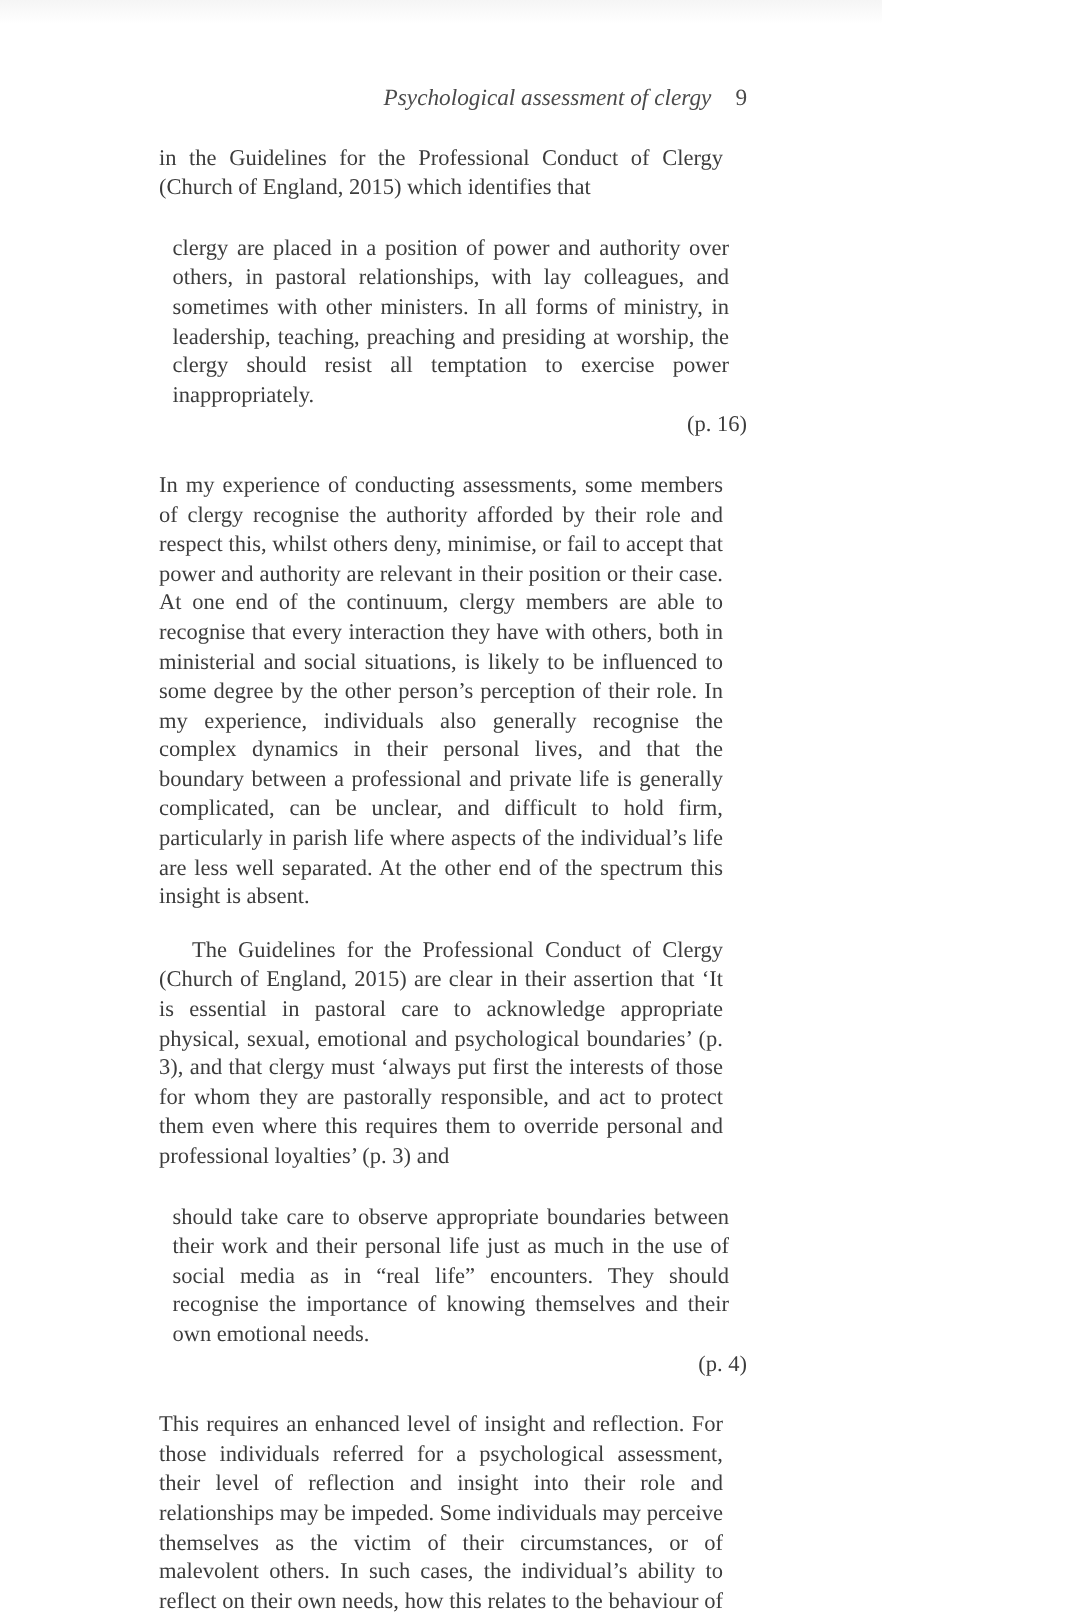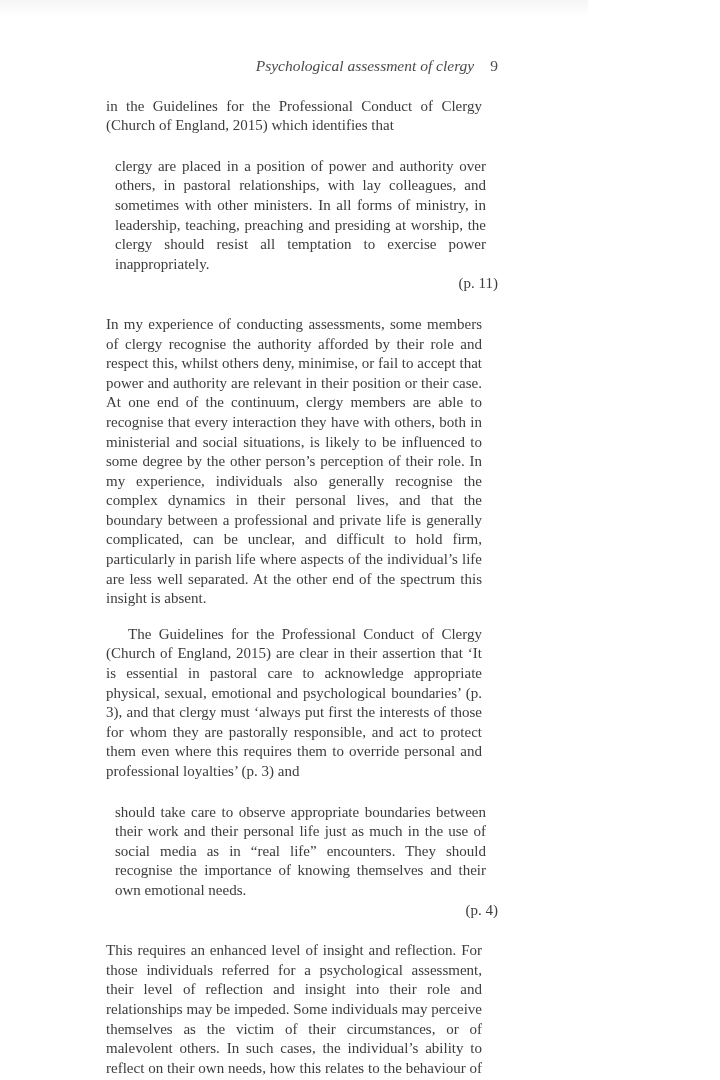--- a/index.html
+++ b/index.html
@@ -80,21 +80,21 @@
 
   <div class="content">
 
     <div class="running-head">
       <span>Psychological assessment of clergy</span><span class="pagenum">9</span>
     </div>
 
     <p class="para">in the Guidelines for the Professional Conduct of Clergy (Church of England, 2015) which identifies that</p>
 
     <p class="para quote">clergy are placed in a position of power and authority over others, in pastoral relationships, with lay colleagues, and sometimes with other ministers. In all forms of ministry, in leadership, teaching, preaching and presiding at worship, the clergy should resist all temptation to exercise power inappropriately.</p>
-    <p class="para cite">(p. 11)</p>
+    <p class="para cite">(p. 16)</p>
 
     <p class="para">In my experience of conducting assessments, some members of clergy recognise the authority afforded by their role and respect this, whilst others deny, minimise, or fail to accept that power and authority are relevant in their position or their case. At one end of the continuum, clergy members are able to recognise that every interaction they have with others, both in ministerial and social situations, is likely to be influenced to some degree by the other person’s perception of their role. In my experience, individuals also generally recognise the complex dynamics in their personal lives, and that the boundary between a professional and private life is generally complicated, can be unclear, and difficult to hold firm, particularly in parish life where aspects of the individual’s life are less well separated. At the other end of the spectrum this insight is absent.</p>
     <p class="para indent-first">The Guidelines for the Professional Conduct of Clergy (Church of England, 2015) are clear in their assertion that ‘It is essential in pastoral care to acknowledge appropriate physical, sexual, emotional and psychological boundaries’ (p. 3), and that clergy must ‘always put first the interests of those for whom they are pastorally responsible, and act to protect them even where this requires them to override personal and professional loyalties’ (p. 3) and</p>
 
     <p class="para quote">should take care to observe appropriate boundaries between their work and their personal life just as much in the use of social media as in “real life” encounters. They should recognise the importance of knowing themselves and their own emotional needs.</p>
     <p class="para cite">(p. 4)</p>
 
     <p class="para gap-top">This requires an enhanced level of insight and reflection. For those individuals referred for a psychological assessment, their level of reflection and insight into their role and relationships may be impeded. Some individuals may perceive themselves as the victim of their circumstances, or of malevolent others. In such cases, the individual’s ability to reflect on their own needs, how this relates to the behaviour of concern, and factors potentially relevant to risk is reduced, and this is also an important subject of exploration during the psychological assessment with direct links to risks.</p>
 
     <h2 class="section-heading">Church of assessment</h2>

